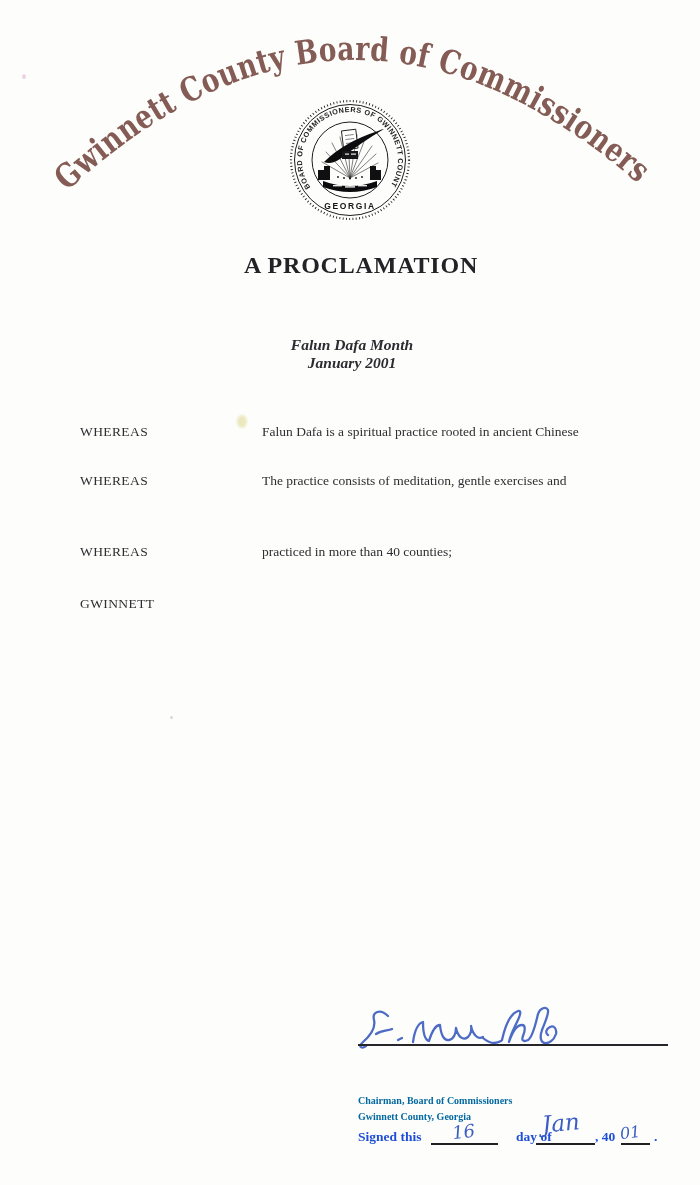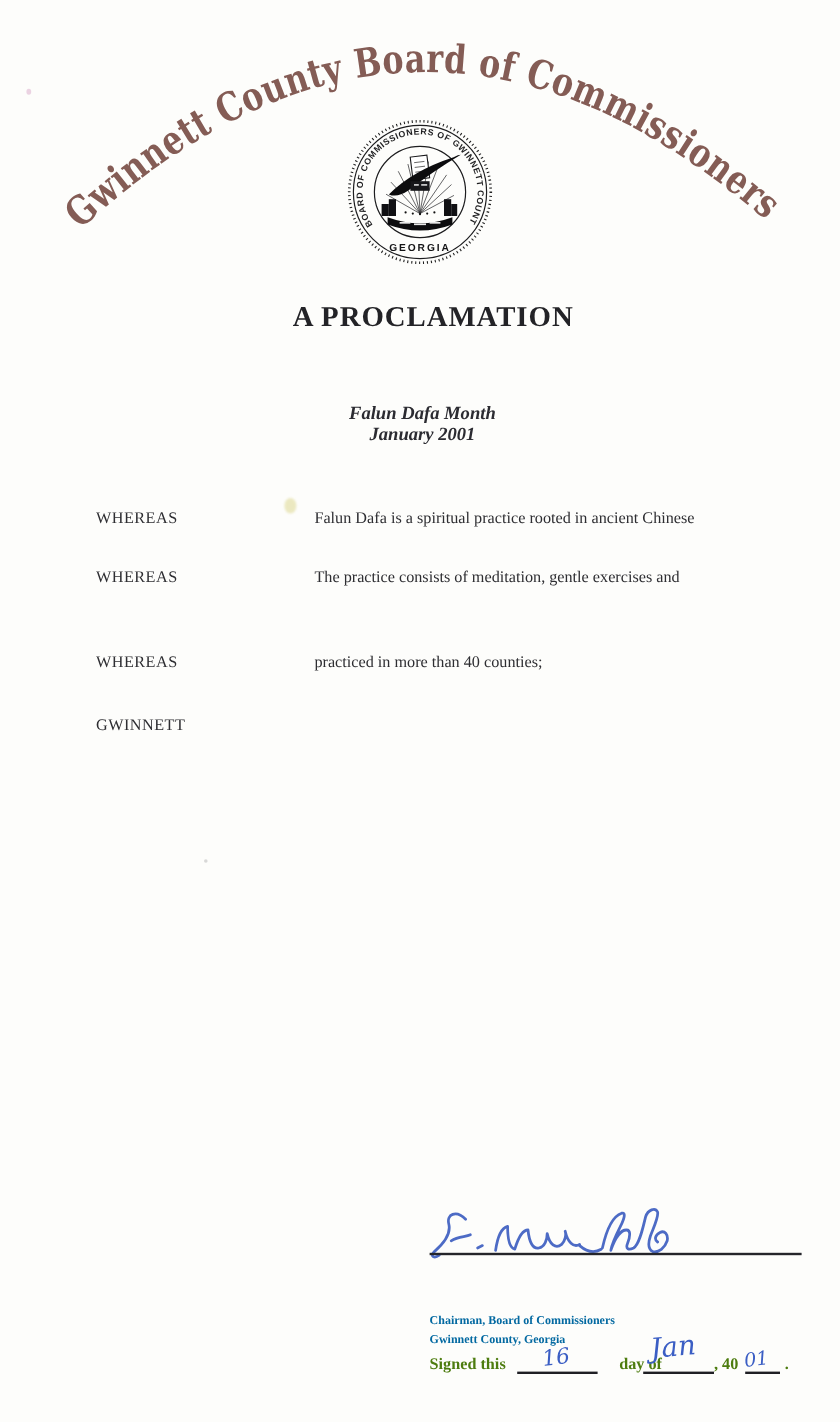--- a/index.html
+++ b/index.html
@@ -29,21 +29,21 @@
   }
   
   .clause{position:absolute;left:0;width:700px;font-size:13.5px;line-height:19px;}
   .clabel{position:absolute;left:80px;top:0;letter-spacing:.4px;}
   .cbody{position:absolute;left:262px;top:0;width:400px;}
   
   .scrawl-svg{position:absolute;left:350px;top:998px;width:260px;height:60px;}
   .sig-rule{position:absolute;left:358px;top:1044px;width:310px;height:2px;background:#25252a;}
   .signer{position:absolute;left:358px;font-size:10px;font-weight:700;color:#0369a1;margin-top:48px;}
   
-  .bold13{position:absolute;font-size:13.5px;font-weight:700;color:#4d7c0f;}
+  .bold13{position:absolute;font-size:13.5px;font-weight:700;color:#1d4ed8;}
   .rule{position:absolute;height:1.5px;background:#1f1f24;}
   .hand{
     position:absolute;font-family:"DejaVu Serif", serif;font-style:italic;
     color:#3b5ec4;white-space:nowrap;
   }
   
   .speck{position:absolute;border-radius:50%;}
   .speck-yellow{left:237px;top:415px;width:10px;height:13px;background:#ddd890;opacity:.55;filter:blur(1px);}
   .speck-pink{left:22px;top:74px;width:4px;height:5px;background:#d9a9c9;opacity:.5;}
   .speck-gray{left:170px;top:716px;width:3px;height:3px;background:#bfbfbf;opacity:.6;}

